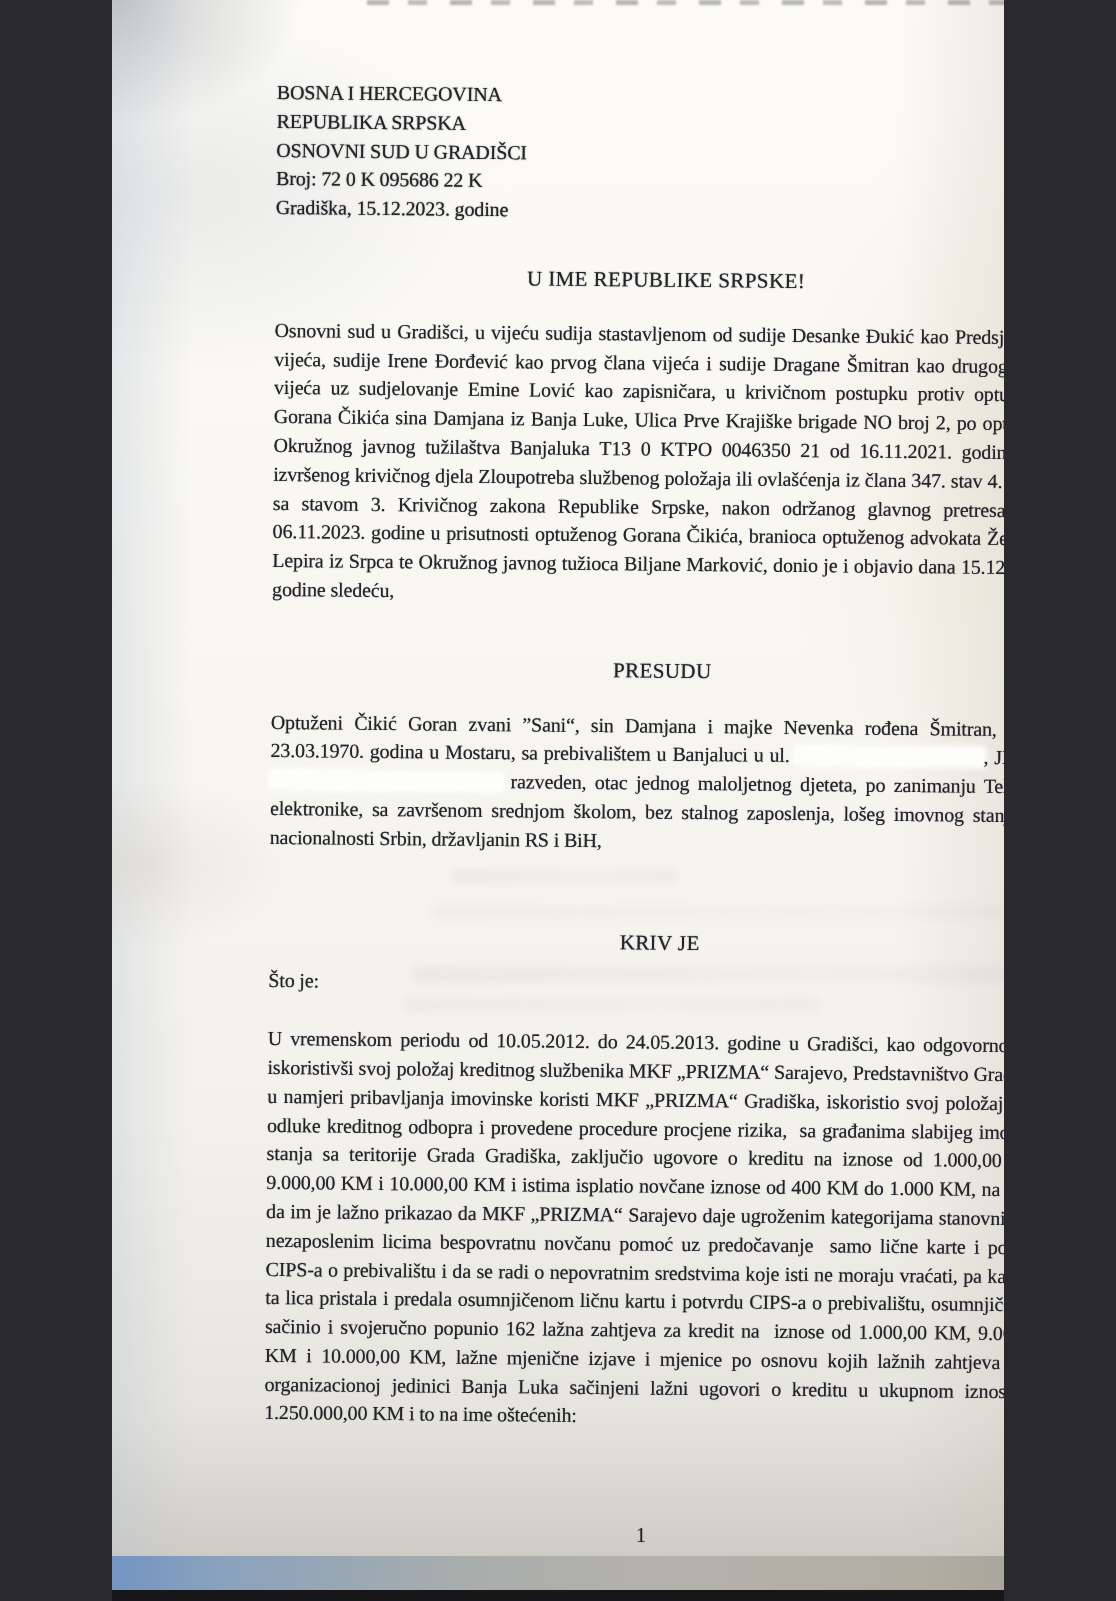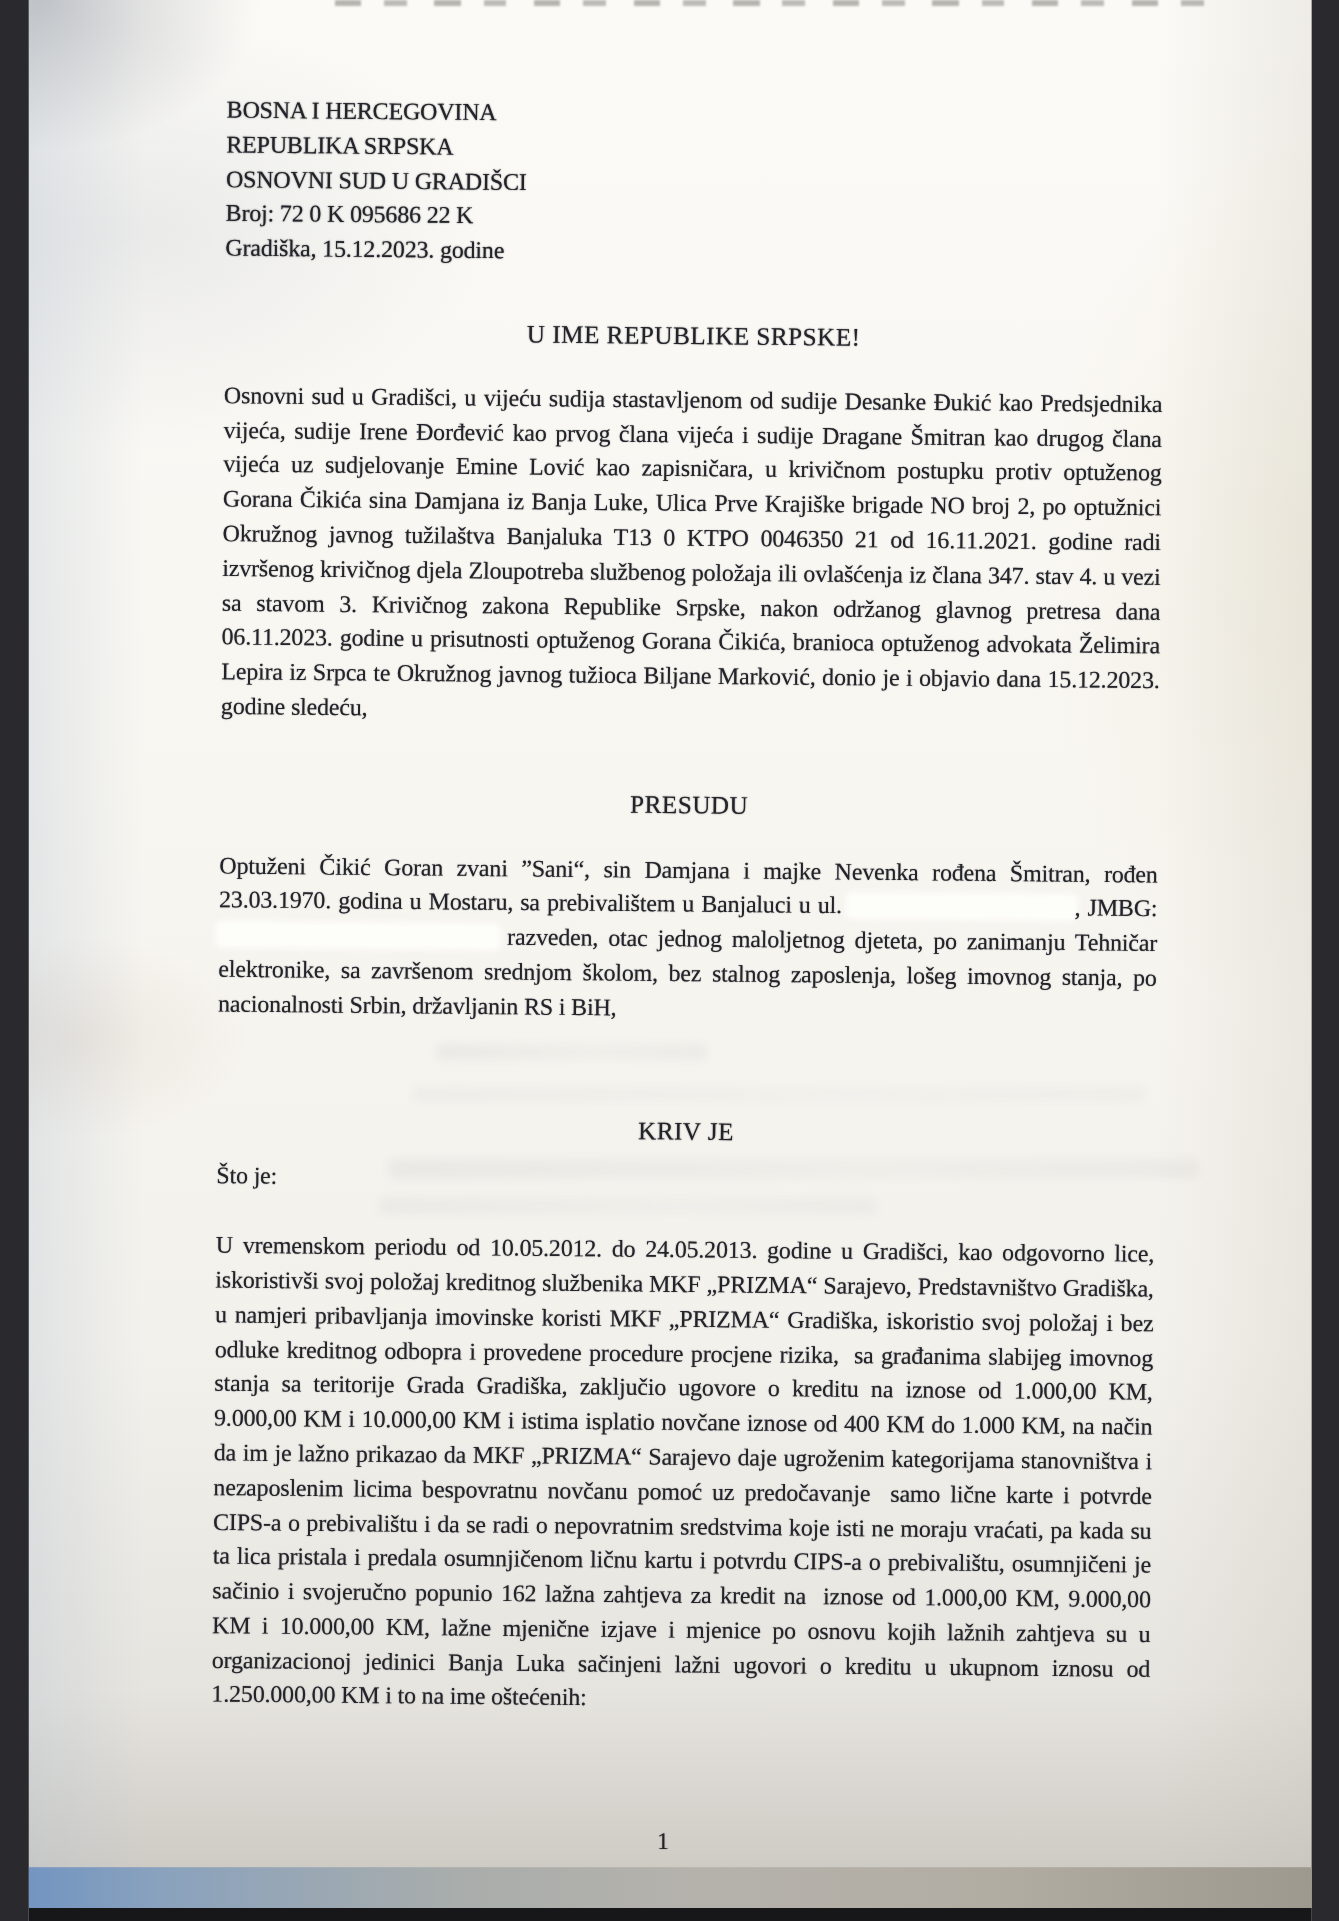--- a/index.html
+++ b/index.html
@@ -2,21 +2,21 @@
 <html lang="sr"><head>
 <meta charset="utf-8">
 <style>
   html,body{margin:0;padding:0;}
   body{
     font-family:"Liberation Serif","DejaVu Serif",serif;
     background:#2a2a2e;
   }
   .page{
     position:relative;
-    width:1069px;height:1601px;
+    width:892px;height:1601px;
     margin:0 auto;
     overflow:hidden;
     background:
       radial-gradient(ellipse 260px 180px at 1% 0%, rgba(125,130,142,.38), rgba(125,130,142,0) 70%),
       radial-gradient(ellipse 420px 260px at 8% 12%, rgba(168,175,188,.20), rgba(168,175,188,0) 70%),
       radial-gradient(ellipse 300px 500px at 100% 30%, rgba(222,212,185,.25), rgba(222,212,185,0) 75%),
       radial-gradient(ellipse 200px 120px at 4% 54%, rgba(150,120,95,.10), rgba(150,120,95,0) 70%),
       linear-gradient(90deg, rgba(175,190,205,.28) 0%, rgba(255,255,255,0) 9%, rgba(255,255,255,0) 88%, rgba(190,184,170,.22) 100%),
       linear-gradient(180deg,#fbfaf6 0%,#f8f6f1 40%,#f3f1ec 70%,#e6e4df 88%,#cfccc6 97%,#bfbcb6 100%);
   }

